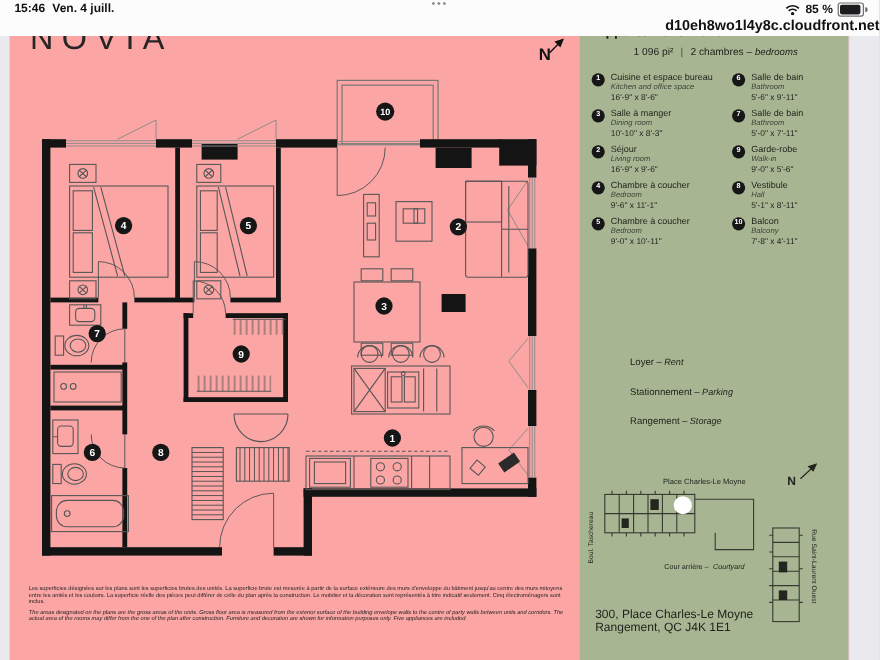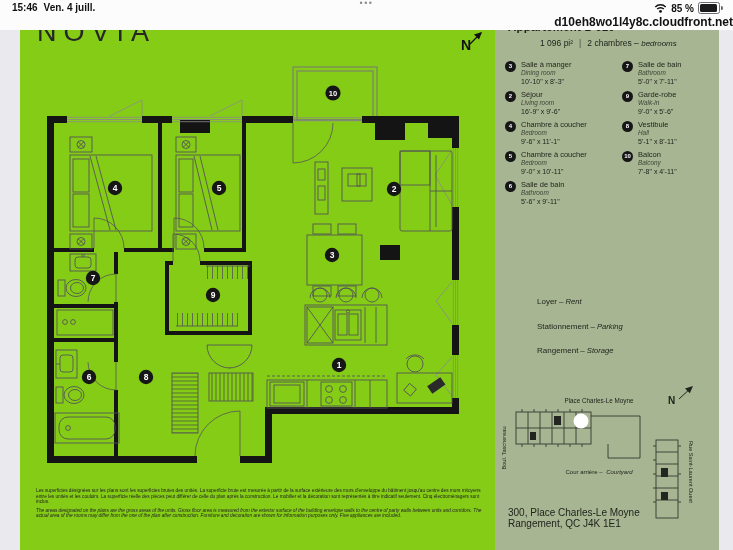--- a/index.html
+++ b/index.html
@@ -18,21 +18,21 @@
   .st-right{position:absolute;right:10px;top:2px;display:flex;align-items:center;gap:4px;
             font-size:10px;font-weight:600;color:#111;}
   .batt{position:relative;width:20px;height:10px;border:1px solid #6d6d72;border-radius:2.5px;
         display:inline-block;}
   .batt .fill{position:absolute;left:1px;top:1px;bottom:1px;width:85%;background:#1c1c1e;border-radius:1.5px;}
   .nub{width:2px;height:4px;background:#6d6d72;border-radius:0 1.5px 1.5px 0;display:inline-block;margin-left:-3px;}
   .urlrow{position:absolute;left:0;top:12px;width:100%;text-align:right;}
   .url{font-size:12px;font-weight:600;color:#111;}
 
   
-  .page{position:absolute;left:20px;top:30px;width:699px;height:520px;background:#84cc16;}
+  .page{position:absolute;left:8px;top:30px;width:699px;height:520px;background:#fca5a5;}
   .edgeL{position:absolute;left:0;top:30px;width:8px;height:520px;background:#e9e9ee;}
   .edgeR{position:absolute;left:707px;top:30px;width:26px;height:520px;background:#e9e9ee;border-left:1px solid #d9d9de;}
 
   .plan-side{position:absolute;left:0;top:0;width:475px;height:520px;}
   .logo-clip{position:absolute;left:17px;top:0;height:15px;overflow:hidden;}
   .logo-clip span{display:block;font-size:27px;font-weight:500;letter-spacing:7px;color:#262626;margin-top:-13px;}
   .plan-compass{position:absolute;left:438px;top:0px;}
 
   .floorplan{position:absolute;left:10px;top:25px;}
 
@@ -390,20 +390,28 @@
     <div class="panel">
       <div class="title-clip">
         <span>Appartement 1-610</span>
       </div>
       <div class="subtitle">
         <span>1 096 pi²</span><span class="sep">|</span><span>2 chambres –</span> <span class="bed-en">bedrooms</span>
       </div>
 
       <div class="legend">
 
+          <div class="leg-item">
+            <span class="leg-num"><i>1</i></span>
+            <span class="leg-body">
+              <span class="leg-fr">Cuisine et espace bureau</span>
+              <span class="leg-en">Kitchen and office space</span>
+              <span class="leg-dim">16'-9" x 8'-6"</span>
+            </span>
+          </div>
 
           <div class="leg-item">
             <span class="leg-num"><i>3</i></span>
             <span class="leg-body">
               <span class="leg-fr">Salle à manger</span>
               <span class="leg-en">Dining room</span>
               <span class="leg-dim">10'-10" x 8'-3"</span>
             </span>
           </div>
 

